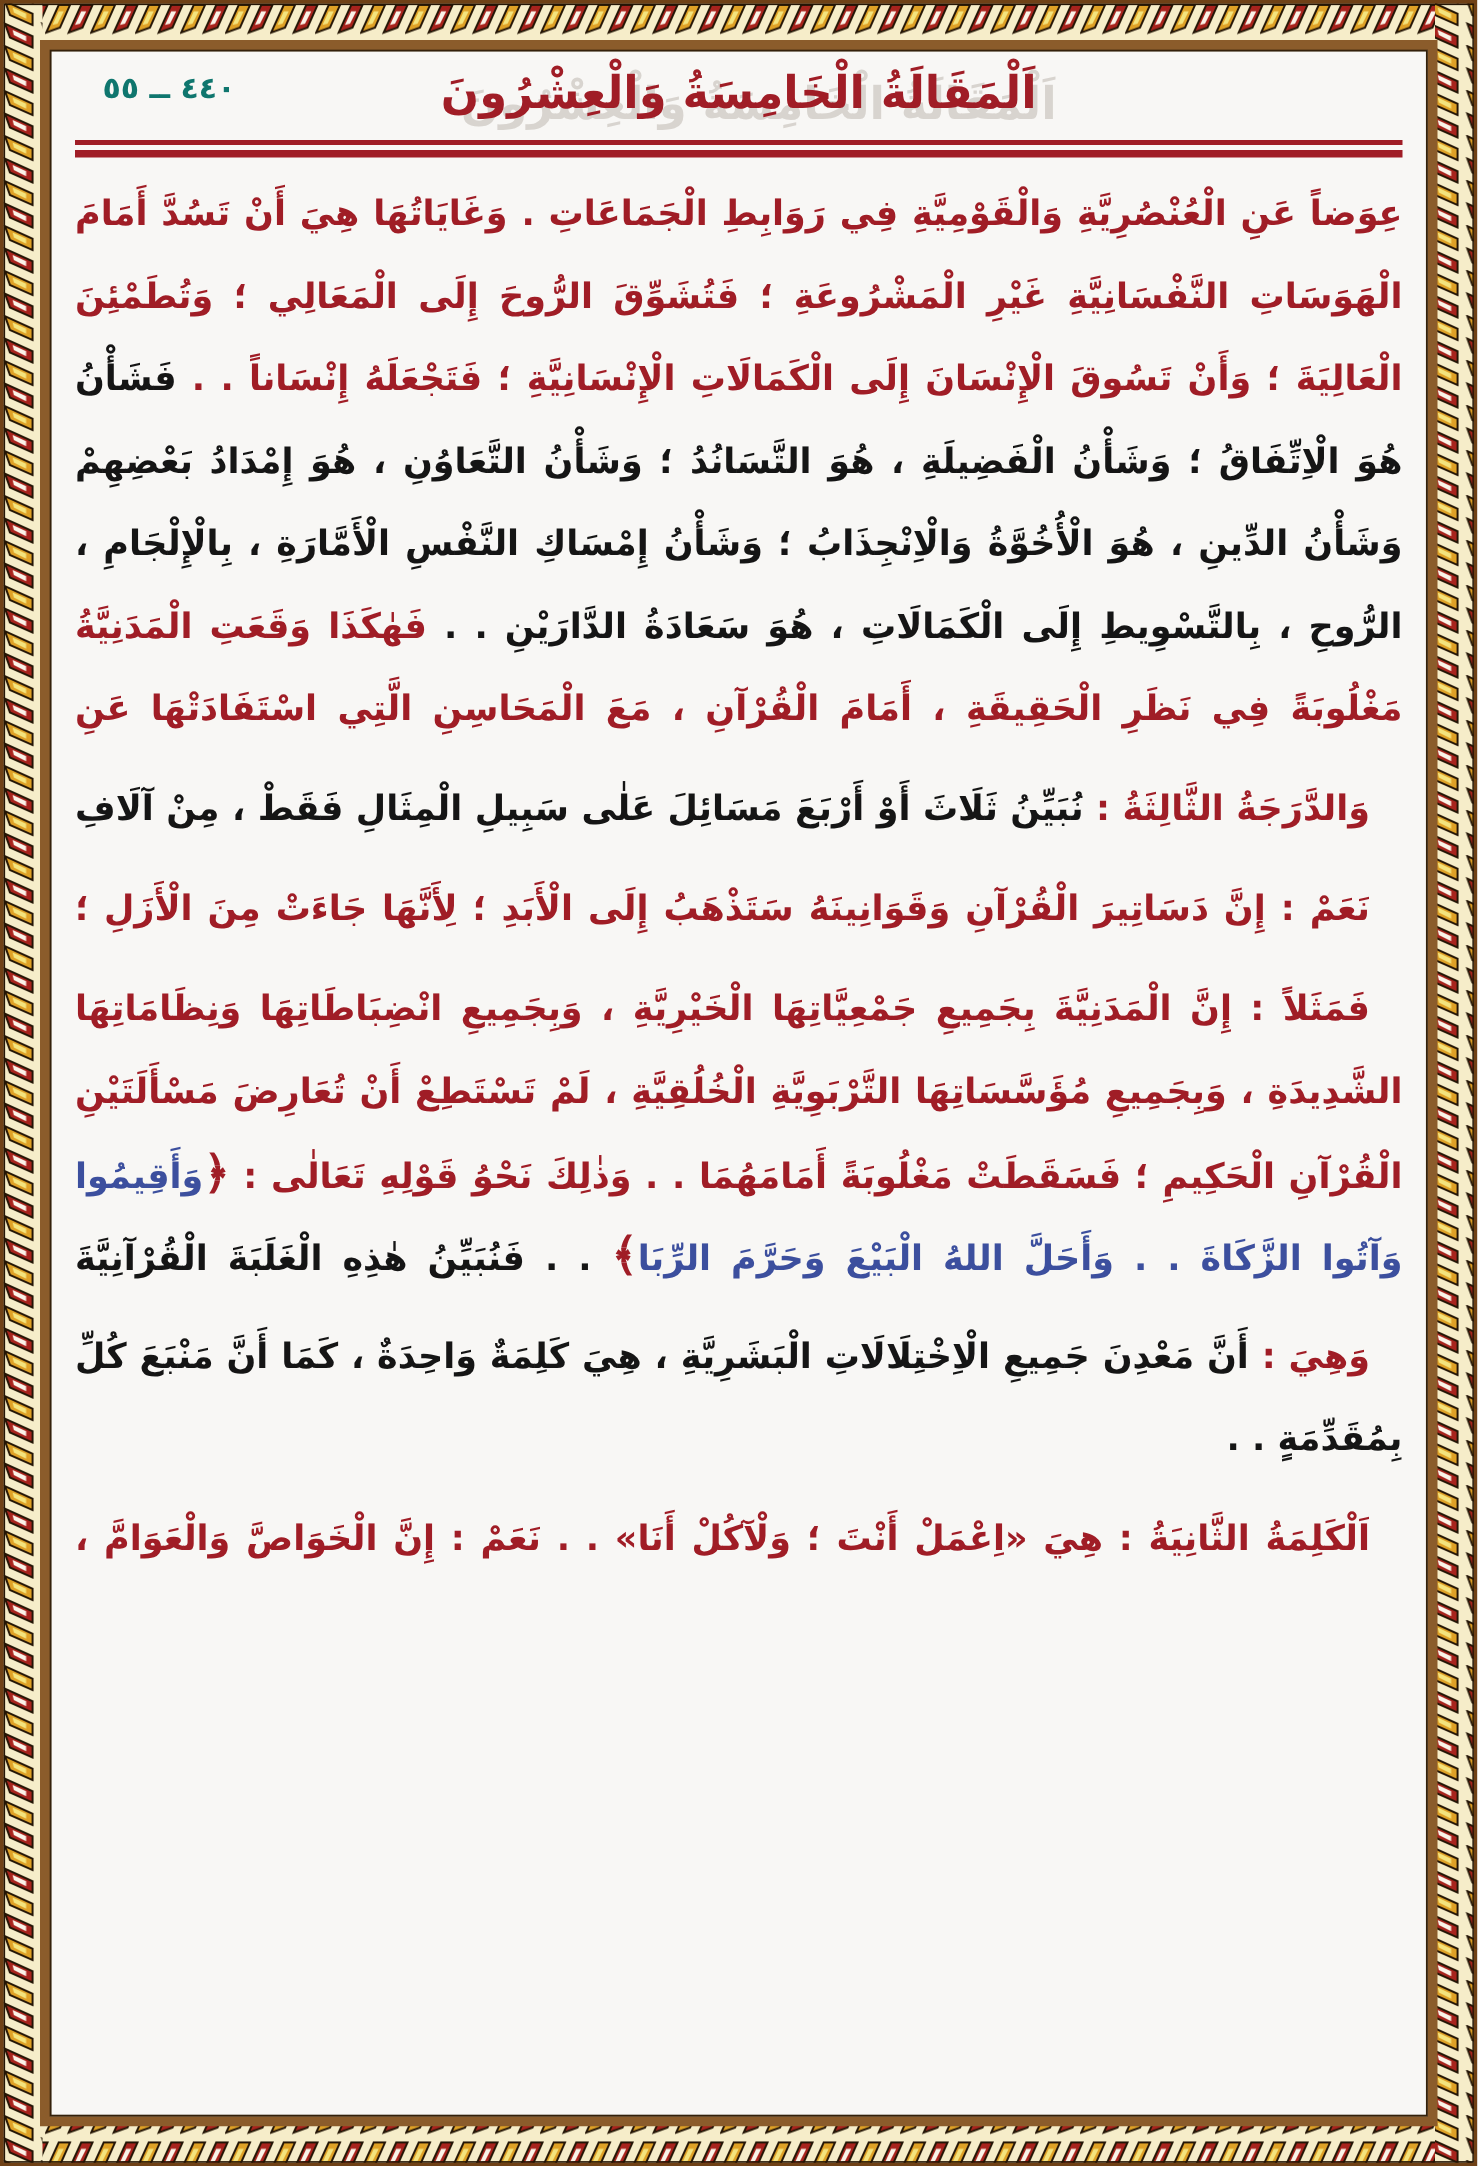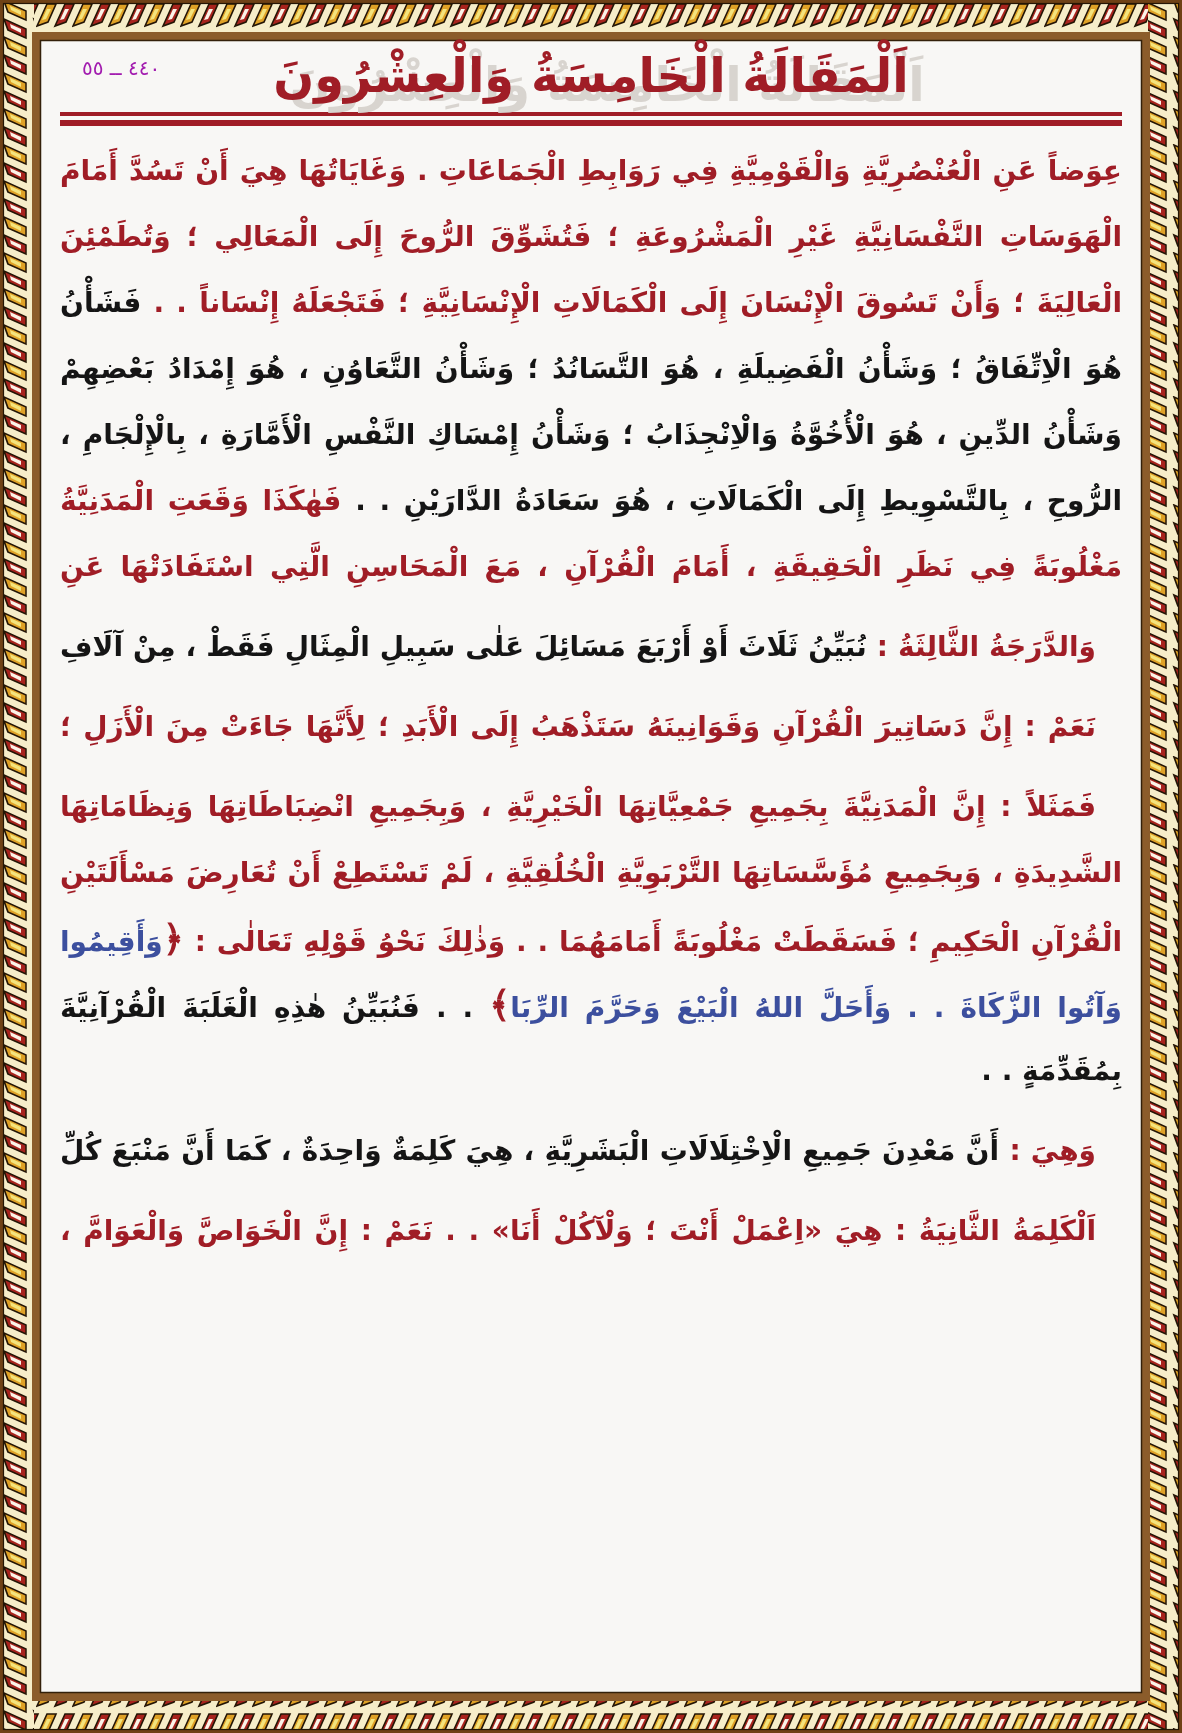--- a/index.html
+++ b/index.html
@@ -11,28 +11,28 @@
     overflow:hidden;
     font-family:"DejaVu Sans",sans-serif;
     direction:rtl;
   }
   .frame-svg{position:absolute;inset:0;z-index:0;}
   .content{position:relative;z-index:1;}
 
   .page-header{position:relative;margin:0 60px;padding-top:52px;}
   .page-title{
     margin:0;text-align:center;
-    font-size:48px;line-height:46px;font-weight:bold;
+    font-size:36px;line-height:46px;font-weight:bold;
     color:#A01D26;
     text-shadow:16px 9px 0 #d8d4cf;
   }
   .page-number{
     position:absolute;top:56px;left:auto;right:auto;
     inset-inline-start:auto;inset-inline-end:22px;
-    font-size:20px;font-weight:normal;color:#a21caf;
+    font-size:24px;font-weight:bold;color:#0f766e;
     direction:rtl;
   }
   .header-rules{margin-top:14px;}
   .rule{background:#A01D26;}
   .rule.thin{height:4px;margin-bottom:4px;}
   .rule.thick{height:6px;}
 
   .body-text{margin:12px 60px 0 60px;font-weight:bold;}
   .line{
     font-size:28px;
@@ -100,19 +100,19 @@
         <div class="line justify"><span class="run black">هُوَ الْاِتِّفَاقُ ؛ وَشَأْنُ الْفَضِيلَةِ ، هُوَ التَّسَانُدُ ؛ وَشَأْنُ التَّعَاوُنِ ، هُوَ إِمْدَادُ بَعْضِهِمْ بَعْضاً ؛</span></div>
         <div class="line justify"><span class="run black">وَشَأْنُ الدِّينِ ، هُوَ الْأُخُوَّةُ وَالْاِنْجِذَابُ ؛ وَشَأْنُ إِمْسَاكِ النَّفْسِ الْأَمَّارَةِ ، بِالْإِلْجَامِ ، وَإِطْلَاقِ</span></div>
         <div class="line justify"><span class="run black">الرُّوحِ ، بِالتَّسْوِيطِ إِلَى الْكَمَالَاتِ ، هُوَ سَعَادَةُ الدَّارَيْنِ . . </span><span class="run red">فَهٰكَذَا وَقَعَتِ الْمَدَنِيَّةُ الْحَاضِرَةُ</span></div>
         <div class="line justify"><span class="run red">مَغْلُوبَةً فِي نَظَرِ الْحَقِيقَةِ ، أَمَامَ الْقُرْآنِ ، مَعَ الْمَحَاسِنِ الَّتِي اسْتَفَادَتْهَا عَنِ الْأَدْيَانِ السَّابِقَةِ</span></div>
         <div class="line justify indent para"><span class="run red">وَالدَّرَجَةُ الثَّالِثَةُ : </span><span class="run black">نُبَيِّنُ ثَلَاثَ أَوْ أَرْبَعَ مَسَائِلَ عَلٰى سَبِيلِ الْمِثَالِ فَقَطْ ، مِنْ آلَافِ</span></div>
         <div class="line justify indent para"><span class="run red">نَعَمْ : إِنَّ دَسَاتِيرَ الْقُرْآنِ وَقَوَانِينَهُ سَتَذْهَبُ إِلَى الْأَبَدِ ؛ لِأَنَّهَا جَاءَتْ مِنَ الْأَزَلِ ؛ فَلَا</span></div>
         <div class="line justify indent para"><span class="run red">فَمَثَلاً : إِنَّ الْمَدَنِيَّةَ بِجَمِيعِ جَمْعِيَّاتِهَا الْخَيْرِيَّةِ ، وَبِجَمِيعِ انْضِبَاطَاتِهَا وَنِظَامَاتِهَا الْجَبَّارَةِ</span></div>
         <div class="line justify"><span class="run red">الشَّدِيدَةِ ، وَبِجَمِيعِ مُؤَسَّسَاتِهَا التَّرْبَوِيَّةِ الْخُلُقِيَّةِ ، لَمْ تَسْتَطِعْ أَنْ تُعَارِضَ مَسْأَلَتَيْنِ مِنَ</span></div>
         <div class="line justify"><span class="run red">الْقُرْآنِ الْحَكِيمِ ؛ فَسَقَطَتْ مَغْلُوبَةً أَمَامَهُمَا . . وَذٰلِكَ نَحْوُ قَوْلِهِ تَعَالٰى : </span><span class="run ornament">﴿</span><span class="run blue">وَأَقِيمُوا الصَّلٰوةَ</span></div>
         <div class="line justify"><span class="run blue">وَآتُوا الزَّكَاةَ . . وَأَحَلَّ اللهُ الْبَيْعَ وَحَرَّمَ الرِّبَا</span><span class="run ornament">﴾</span><span class="run black"> . . فَنُبَيِّنُ هٰذِهِ الْغَلَبَةَ الْقُرْآنِيَّةَ الْإِعْجَازِيَّةَ ،</span></div>
+        <div class="line justify indent para"><span class="run red">وَهِيَ : </span><span class="run black">أَنَّ مَعْدِنَ جَمِيعِ الْاِخْتِلَالَاتِ الْبَشَرِيَّةِ ، هِيَ كَلِمَةٌ وَاحِدَةٌ ، كَمَا أَنَّ مَنْبَعَ كُلِّ</span></div>
         <div class="line start"><span class="run black">بِمُقَدِّمَةٍ . .</span></div>
-        <div class="line justify indent para"><span class="run red">وَهِيَ : </span><span class="run black">أَنَّ مَعْدِنَ جَمِيعِ الْاِخْتِلَالَاتِ الْبَشَرِيَّةِ ، هِيَ كَلِمَةٌ وَاحِدَةٌ ، كَمَا أَنَّ مَنْبَعَ كُلِّ</span></div>
         <div class="line justify indent para"><span class="run red">اَلْكَلِمَةُ الثَّانِيَةُ : هِيَ «اِعْمَلْ أَنْتَ ؛ وَلْآكُلْ أَنَا» . . نَعَمْ : إِنَّ الْخَوَاصَّ وَالْعَوَامَّ ، أَعْنِي</span></div>
       </main>
 
   </div>
 </div>
 
 </body></html>

